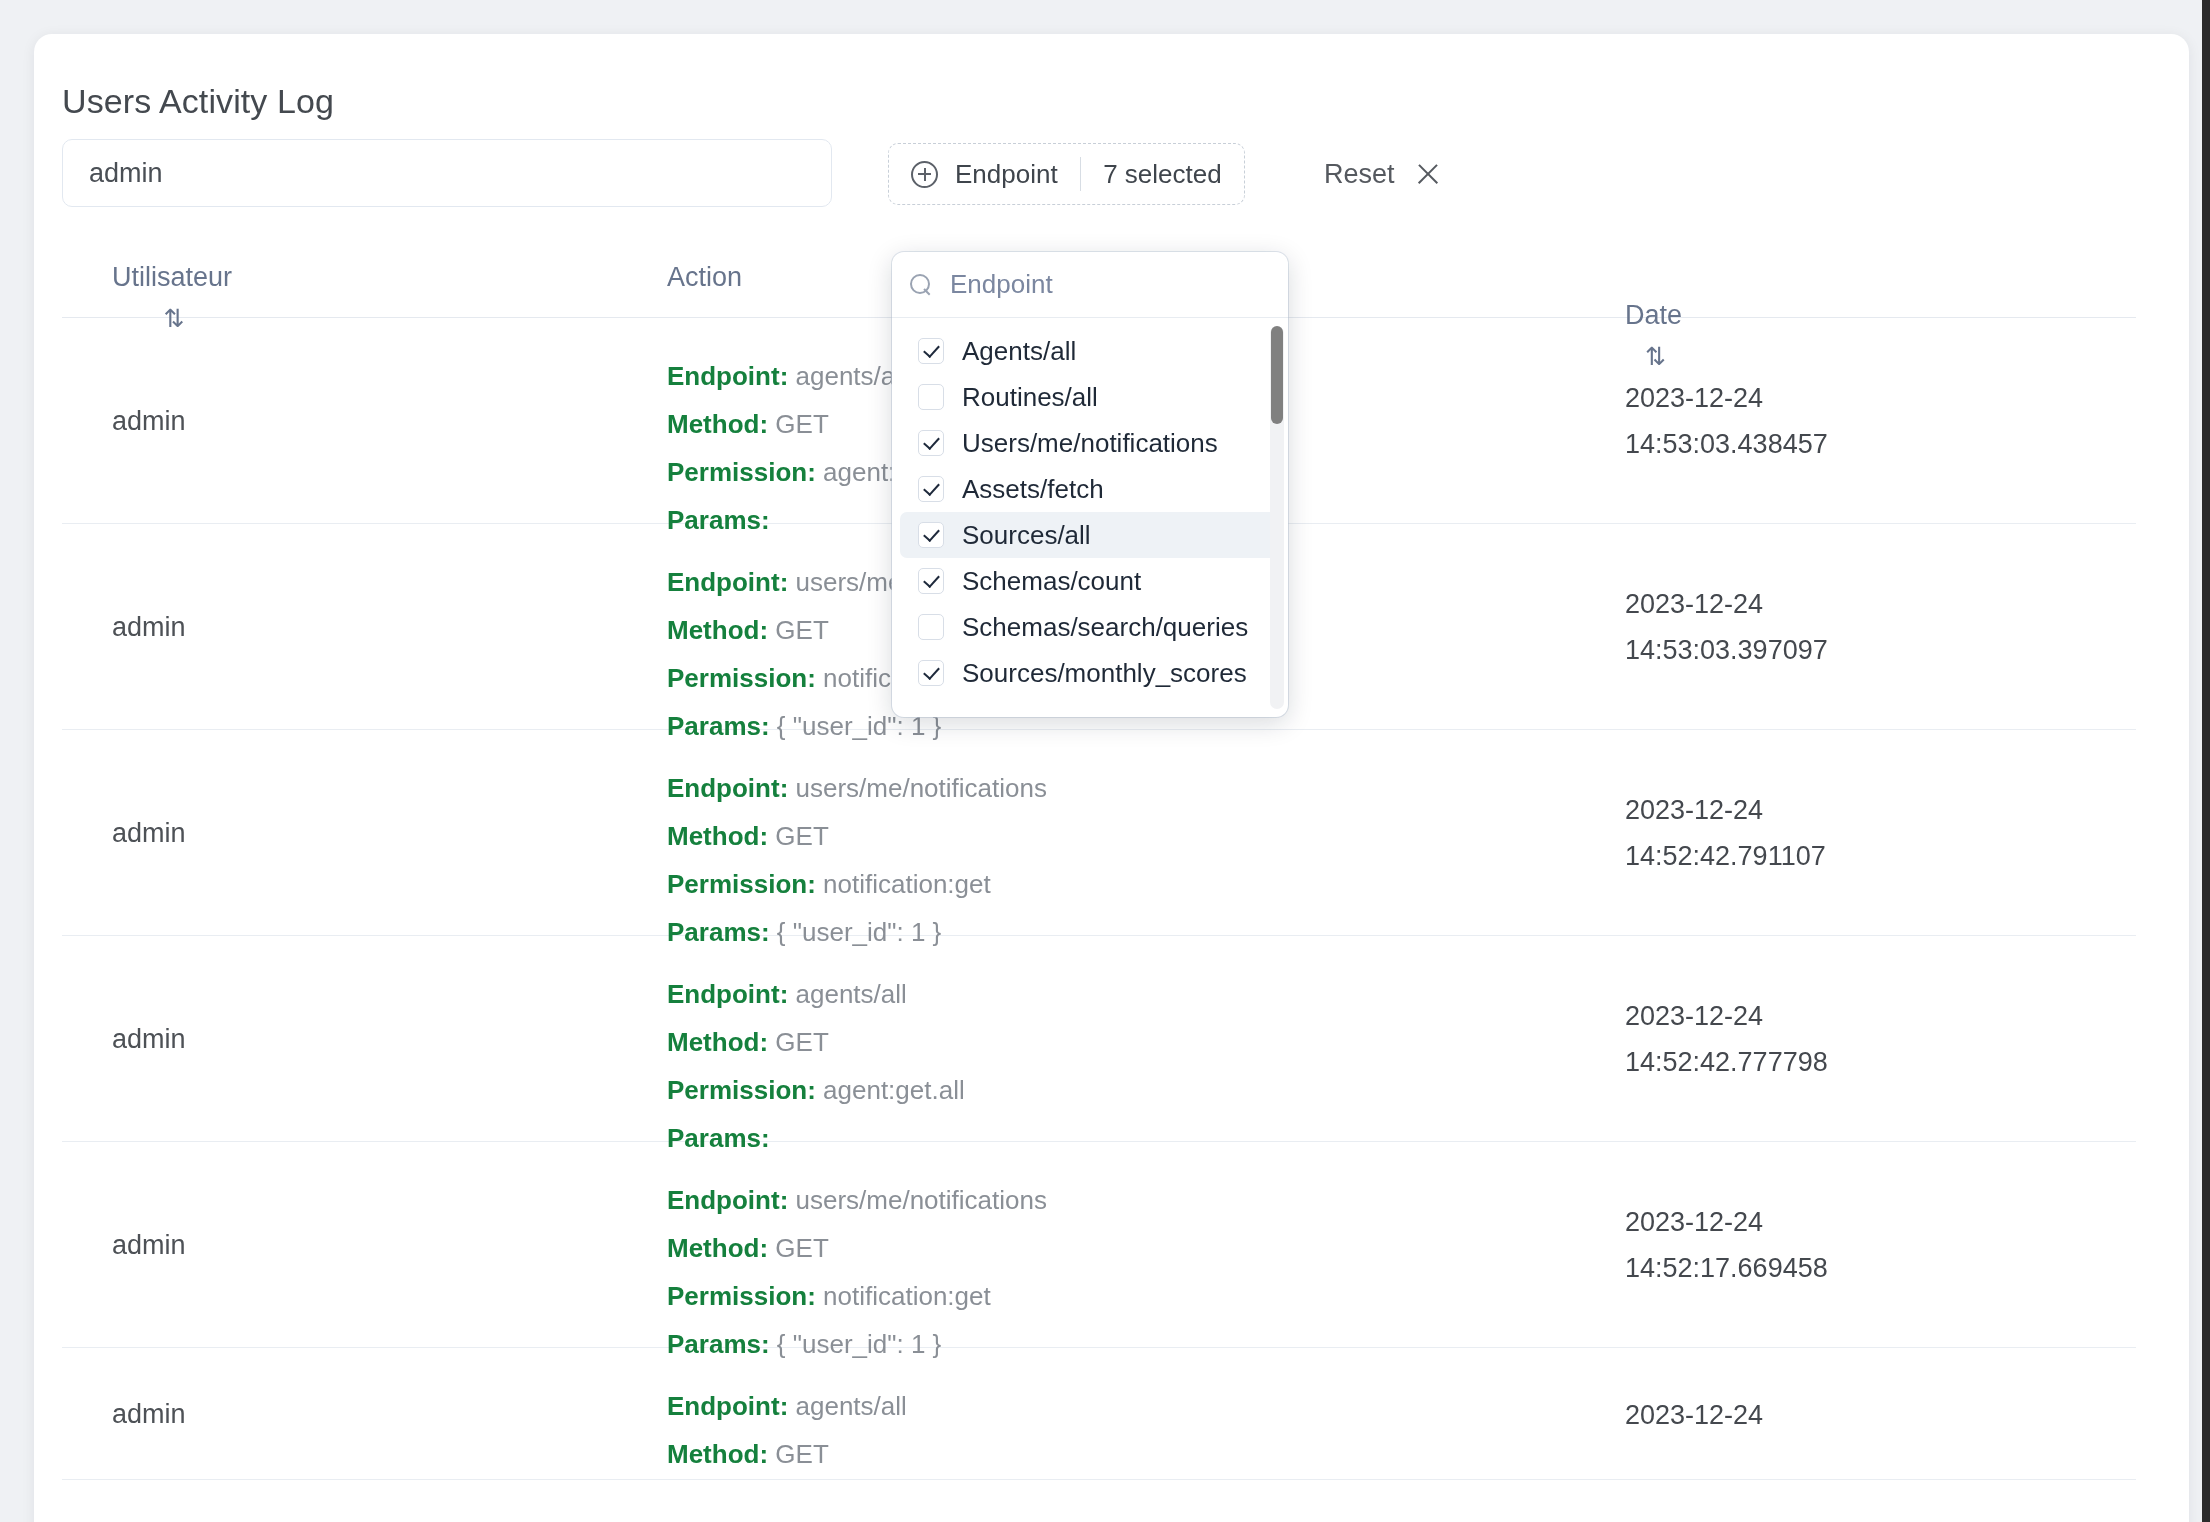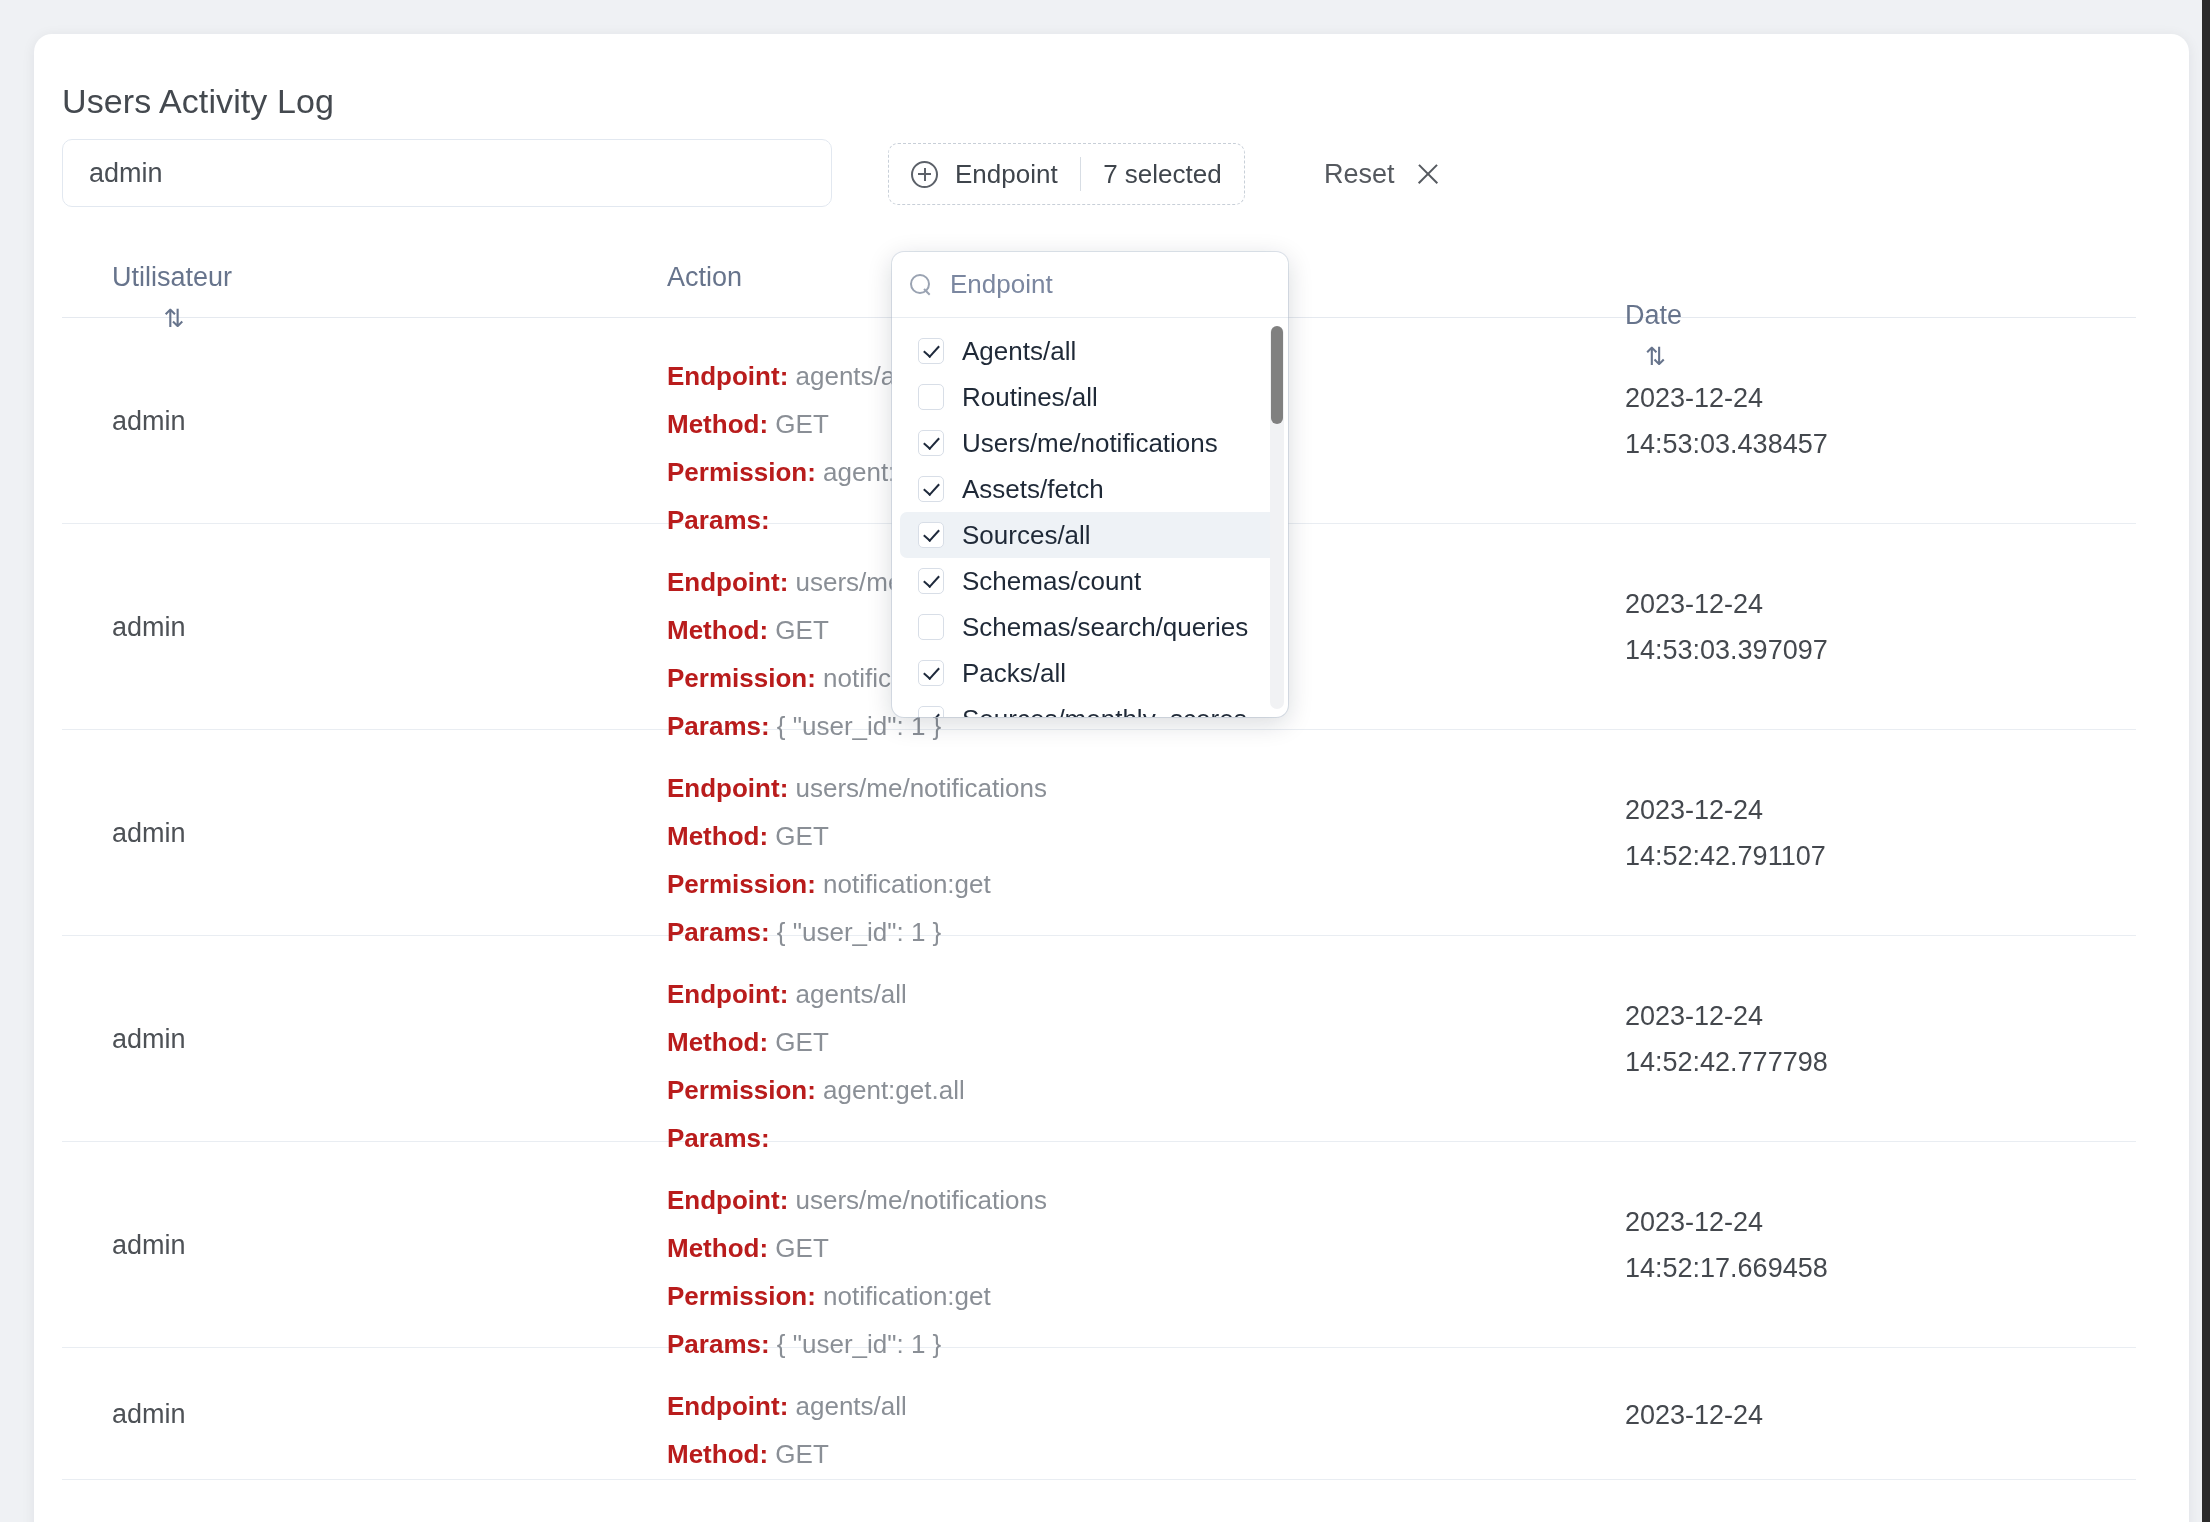--- a/index.html
+++ b/index.html
@@ -196,21 +196,21 @@
     left: 605px;
     top: 34px;
     width: 880px;
   }
   .kv {
     font-size: 26px;
     color: #8a8f96;
     line-height: 48px;
     white-space: nowrap;
   }
-  .kv b { color: #b91c1c; font-weight: bold; }
+  .kv b { color: #15803d; font-weight: bold; }
 
   .trow .cell-date {
     position: absolute;
     left: 1563px;
     top: 50%;
     transform: translateY(-50%);
     font-size: 27px;
     color: #44484e;
     line-height: 46px;
   }
@@ -490,24 +490,20 @@
             <div class="opt checked">
               <span class="opt-box"></span>
               <span class="opt-label">Schemas/count</span>
             </div>
             <div class="opt">
               <span class="opt-box"></span>
               <span class="opt-label">Schemas/search/queries</span>
             </div>
             <div class="opt checked">
               <span class="opt-box"></span>
-              <span class="opt-label">Packs/all</span>
-            </div>
-            <div class="opt checked">
-              <span class="opt-box"></span>
               <span class="opt-label">Sources/monthly_scores</span>
             </div>
           </div>
         <div id="dropdown-scrollbar">
           <div id="dropdown-scroll-thumb"></div>
         </div>
       </div>
 
     </div>
 

